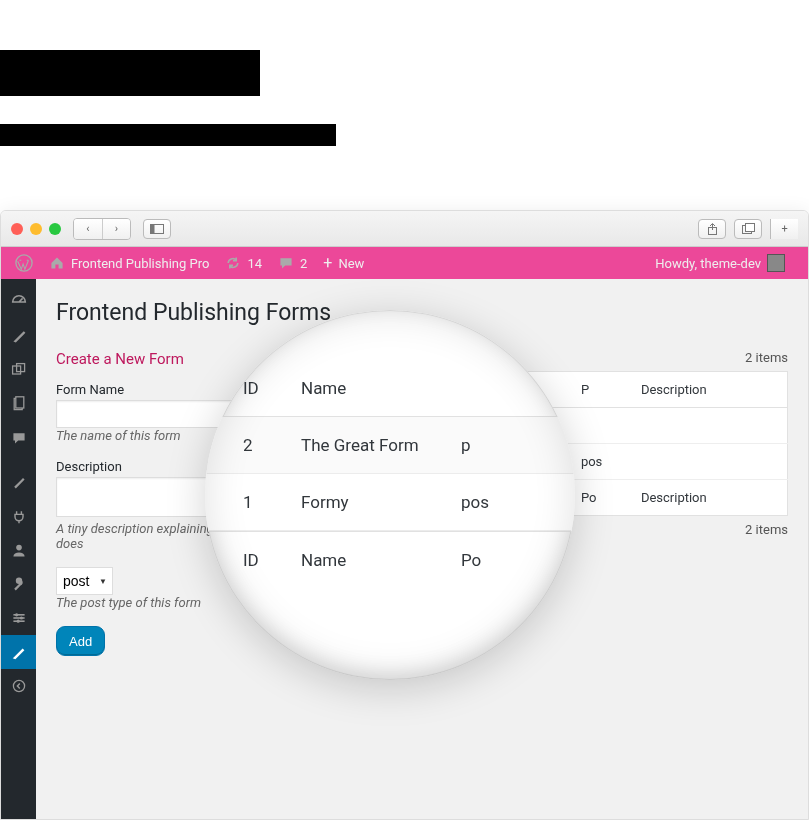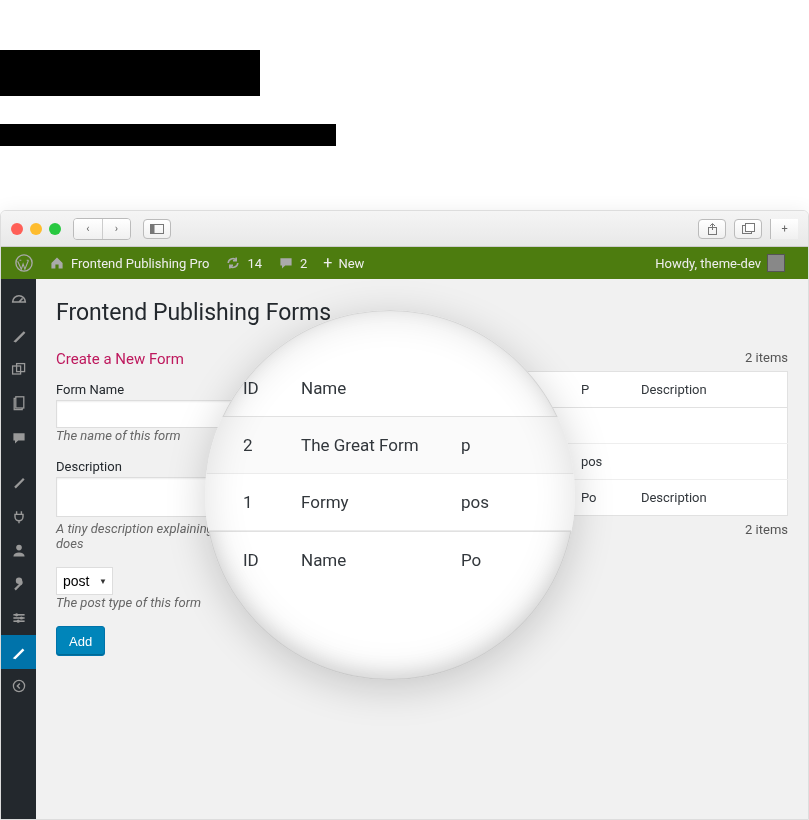--- a/index.html
+++ b/index.html
@@ -22,21 +22,21 @@
     .tl-yellow { background: #febc2e; }
     .tl-green { background: #28c840; }
     .nav-btns { display: flex; gap: 0; border: 1px solid #bbb; border-radius: 4px; overflow: hidden; }
     .nav-btn { width: 28px; height: 20px; background: linear-gradient(#fff,#f0f0f0); display: flex; align-items: center; justify-content: center; font-size: 11px; color: #666; }
     .nav-btn + .nav-btn { border-left: 1px solid #ccc; }
     .sidebar-toggle { width: 28px; height: 20px; border: 1px solid #bbb; border-radius: 4px; background: linear-gradient(#fff,#f0f0f0); display: flex; align-items: center; justify-content: center; font-size: 10px; color: #666; }
     .mac-toolbar-right { margin-left: auto; display: flex; gap: 8px; }
     .mac-btn { width: 28px; height: 20px; border: 1px solid #bbb; border-radius: 4px; background: linear-gradient(#fff,#f0f0f0); display: flex; align-items: center; justify-content: center; font-size: 11px; color: #666; }
     .mac-btn.plus { border-radius: 0; border-right: none; border-top: none; border-bottom: none; }
 
-    .wp-adminbar { height: 32px; background: #4d7c0f; color: #eee; display: flex; align-items: center; font-size: 13px; padding: 0 0 0 6px; }
+    .wp-adminbar { height: 32px; background: #ec4899; color: #eee; display: flex; align-items: center; font-size: 13px; padding: 0 0 0 6px; }
     .wp-adminbar .ab-item { display: flex; align-items: center; gap: 6px; padding: 0 8px; height: 100%; cursor: pointer; }
     .wp-adminbar .icon { font-size: 16px; line-height: 1; }
     .wp-adminbar .right { margin-left: auto; display: flex; align-items: center; padding-right: 23px; gap: 6px; }
     .avatar { width: 18px; height: 18px; background: #888; border: 1px solid #555; display: inline-block; }
 
     .wp-body { display: flex; height: calc(100% - 68px); }
     .wp-sidebar { width: 35px; background: #23282d; display: flex; flex-direction: column; padding-top: 6px; }
     .wp-menu-item { width: 35px; height: 34px; display: flex; align-items: center; justify-content: center; color: #999; font-size: 18px; cursor: pointer; position: relative; }
     .wp-menu-item.current { background: #0073aa; color: #fff; }
     .wp-menu-item.current::after { content: ''; position: absolute; right: -8px; top: 50%; transform: translateY(-50%); border: 8px solid transparent; border-left-color: #0073aa; }
@@ -50,21 +50,21 @@
 
     .col-left h3 { font-size: 15px; font-weight: 400; color: #be185d; margin-bottom: 14px; }
     .field-row { margin-bottom: 16px; }
     .field-label { font-size: 13px; color: #23282d; display: block; margin-bottom: 3px; }
     .field-input { width: 100%; padding: 4px 6px; border: 1px solid #ddd; background: #fff; box-shadow: inset 0 1px 2px rgba(0,0,0,0.07); font-size: 14px; height: 28px; }
     .field-textarea { width: 100%; padding: 4px 6px; border: 1px solid #ddd; background: #fff; box-shadow: inset 0 1px 2px rgba(0,0,0,0.07); font-size: 14px; height: 40px; resize: both; }
     .field-hint { font-size: 13px; color: #666; font-style: italic; display: block; }
     .field-select { padding: 2px 22px 2px 6px; border: 1px solid #ddd; background: #fff; font-size: 14px; height: 28px; appearance: none; position: relative; }
     .select-wrap { position: relative; display: inline-block; }
     .select-wrap::after { content: '▼'; font-size: 8px; position: absolute; right: 6px; top: 50%; transform: translateY(-50%); color: #333; pointer-events: none; }
-    .btn-primary { background: #0085ba; border: 1px solid #0073aa; color: #fff; padding: 0 12px; height: 30px; border-radius: 3px; font-size: 13px; cursor: pointer; box-shadow: inset 0 -1px 0 rgba(0,0,0,0.2); }
+    .btn-primary { background: #0085ba; border: 1px solid #0073aa; color: #fff; padding: 0 12px; height: 30px; border-radius: 9px; font-size: 13px; cursor: pointer; box-shadow: inset 0 -1px 0 rgba(0,0,0,0.2); }
 
     .items-count { text-align: right; font-size: 13px; color: #555; margin-bottom: 6px; }
     .wp-table { width: 100%; border-collapse: collapse; background: #fff; border: 1px solid #e1e1e1; }
     .wp-table th, .wp-table td { text-align: left; padding: 10px 10px; font-size: 13px; color: #32373c; border-bottom: 1px solid #eee; }
     .wp-table thead th, .wp-table tfoot th { background: #fff; font-weight: 400; color: #32373c; border-bottom: 1px solid #e1e1e1; }
     .wp-table tfoot th { border-top: 1px solid #e1e1e1; border-bottom: none; }
     .items-count-bottom { text-align: right; font-size: 13px; color: #555; margin-top: 6px; }
 
     
     .magnifier { position: absolute; left: 205px; top: 310px; width: 370px; height: 370px; border-radius: 50%; background: #fff; box-shadow: 0 8px 40px rgba(0,0,0,0.18), inset 0 0 0 1px rgba(0,0,0,0.08), inset 0 -6px 20px rgba(0,0,0,0.12), inset 0 6px 20px rgba(255,255,255,0.9); overflow: hidden; }

